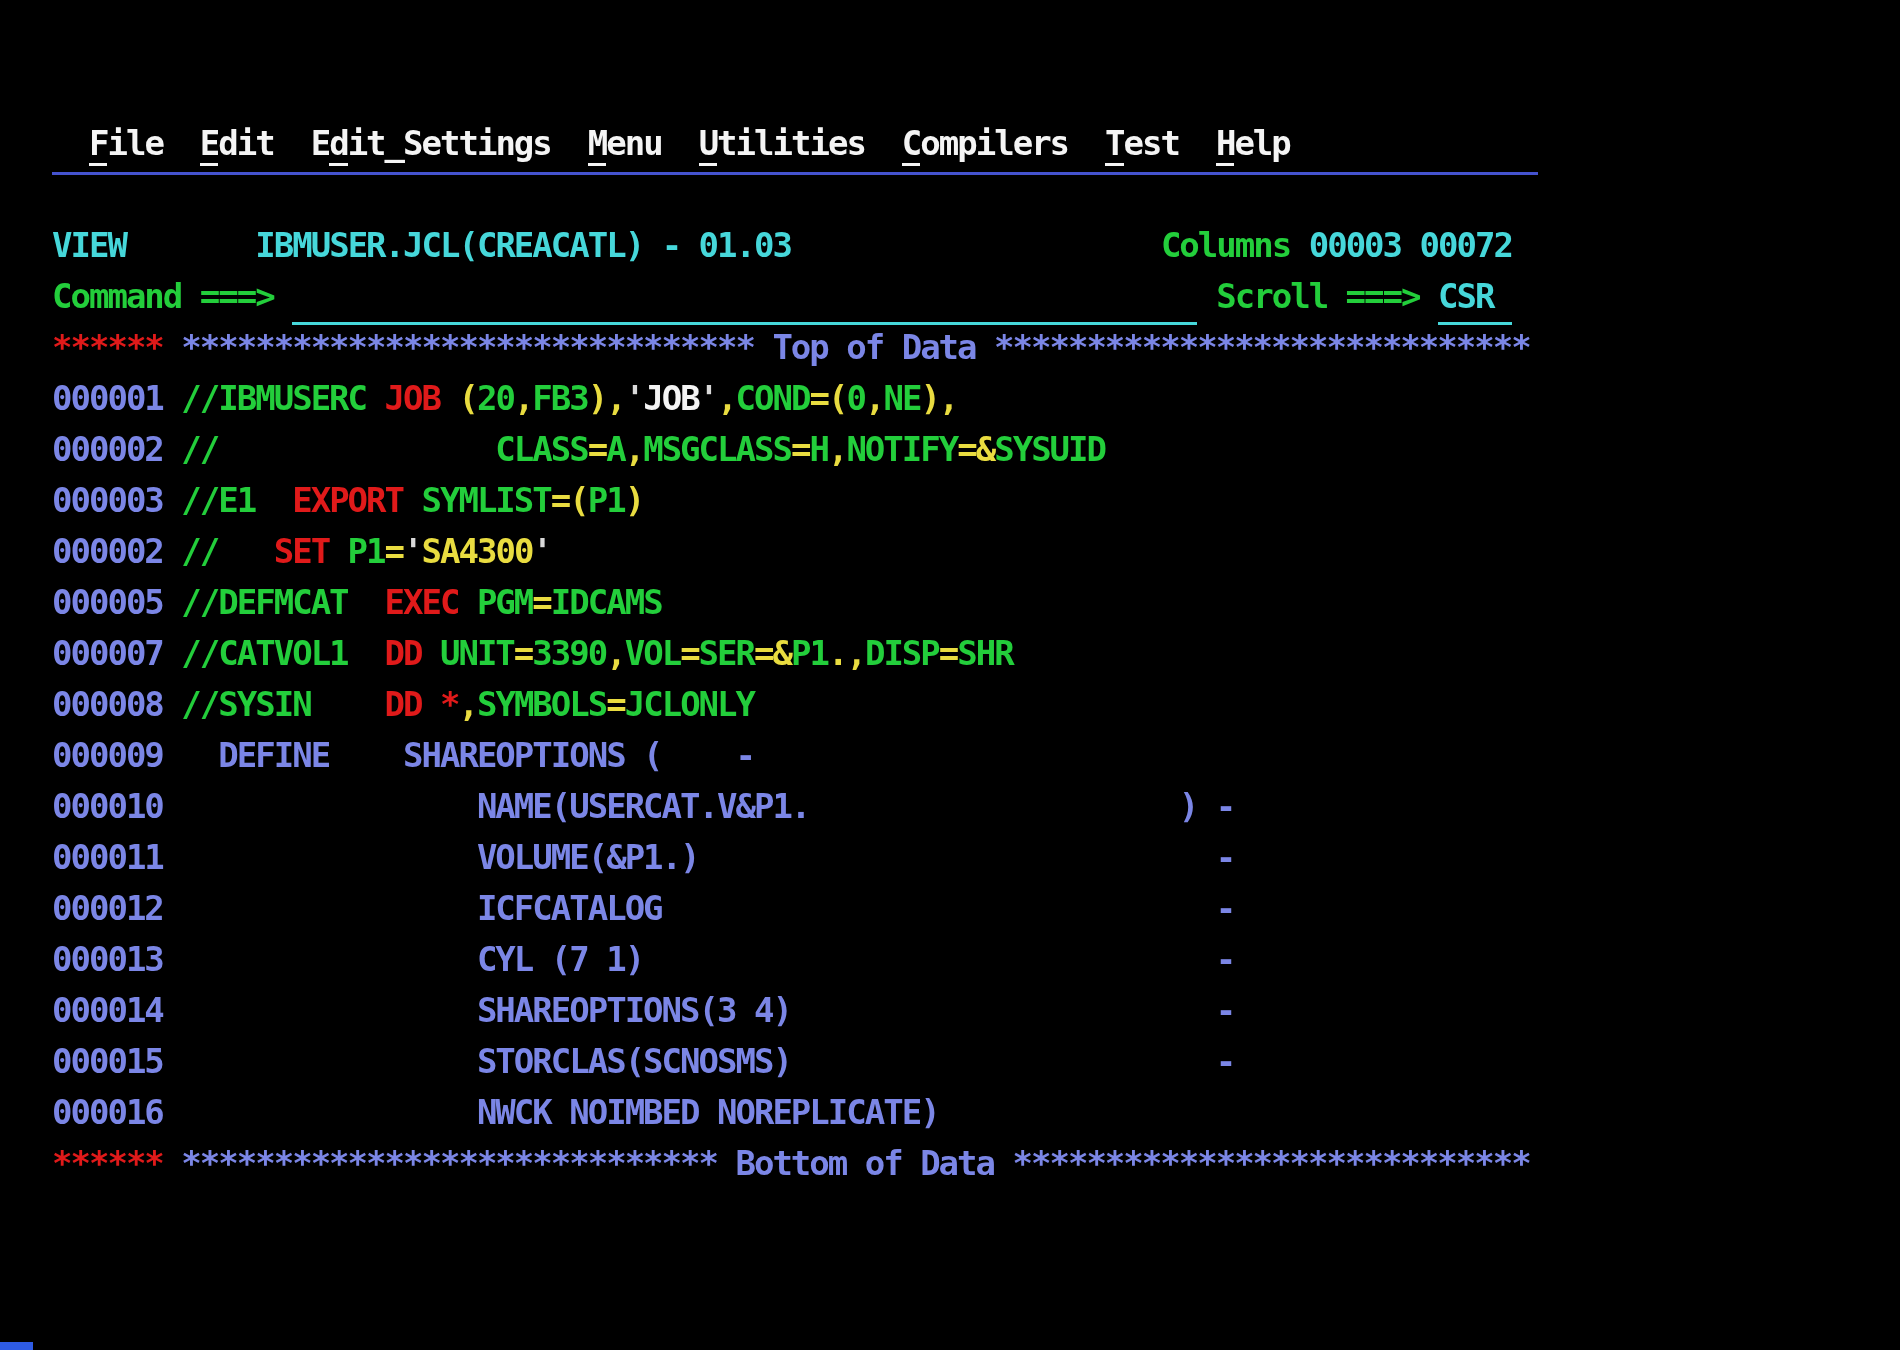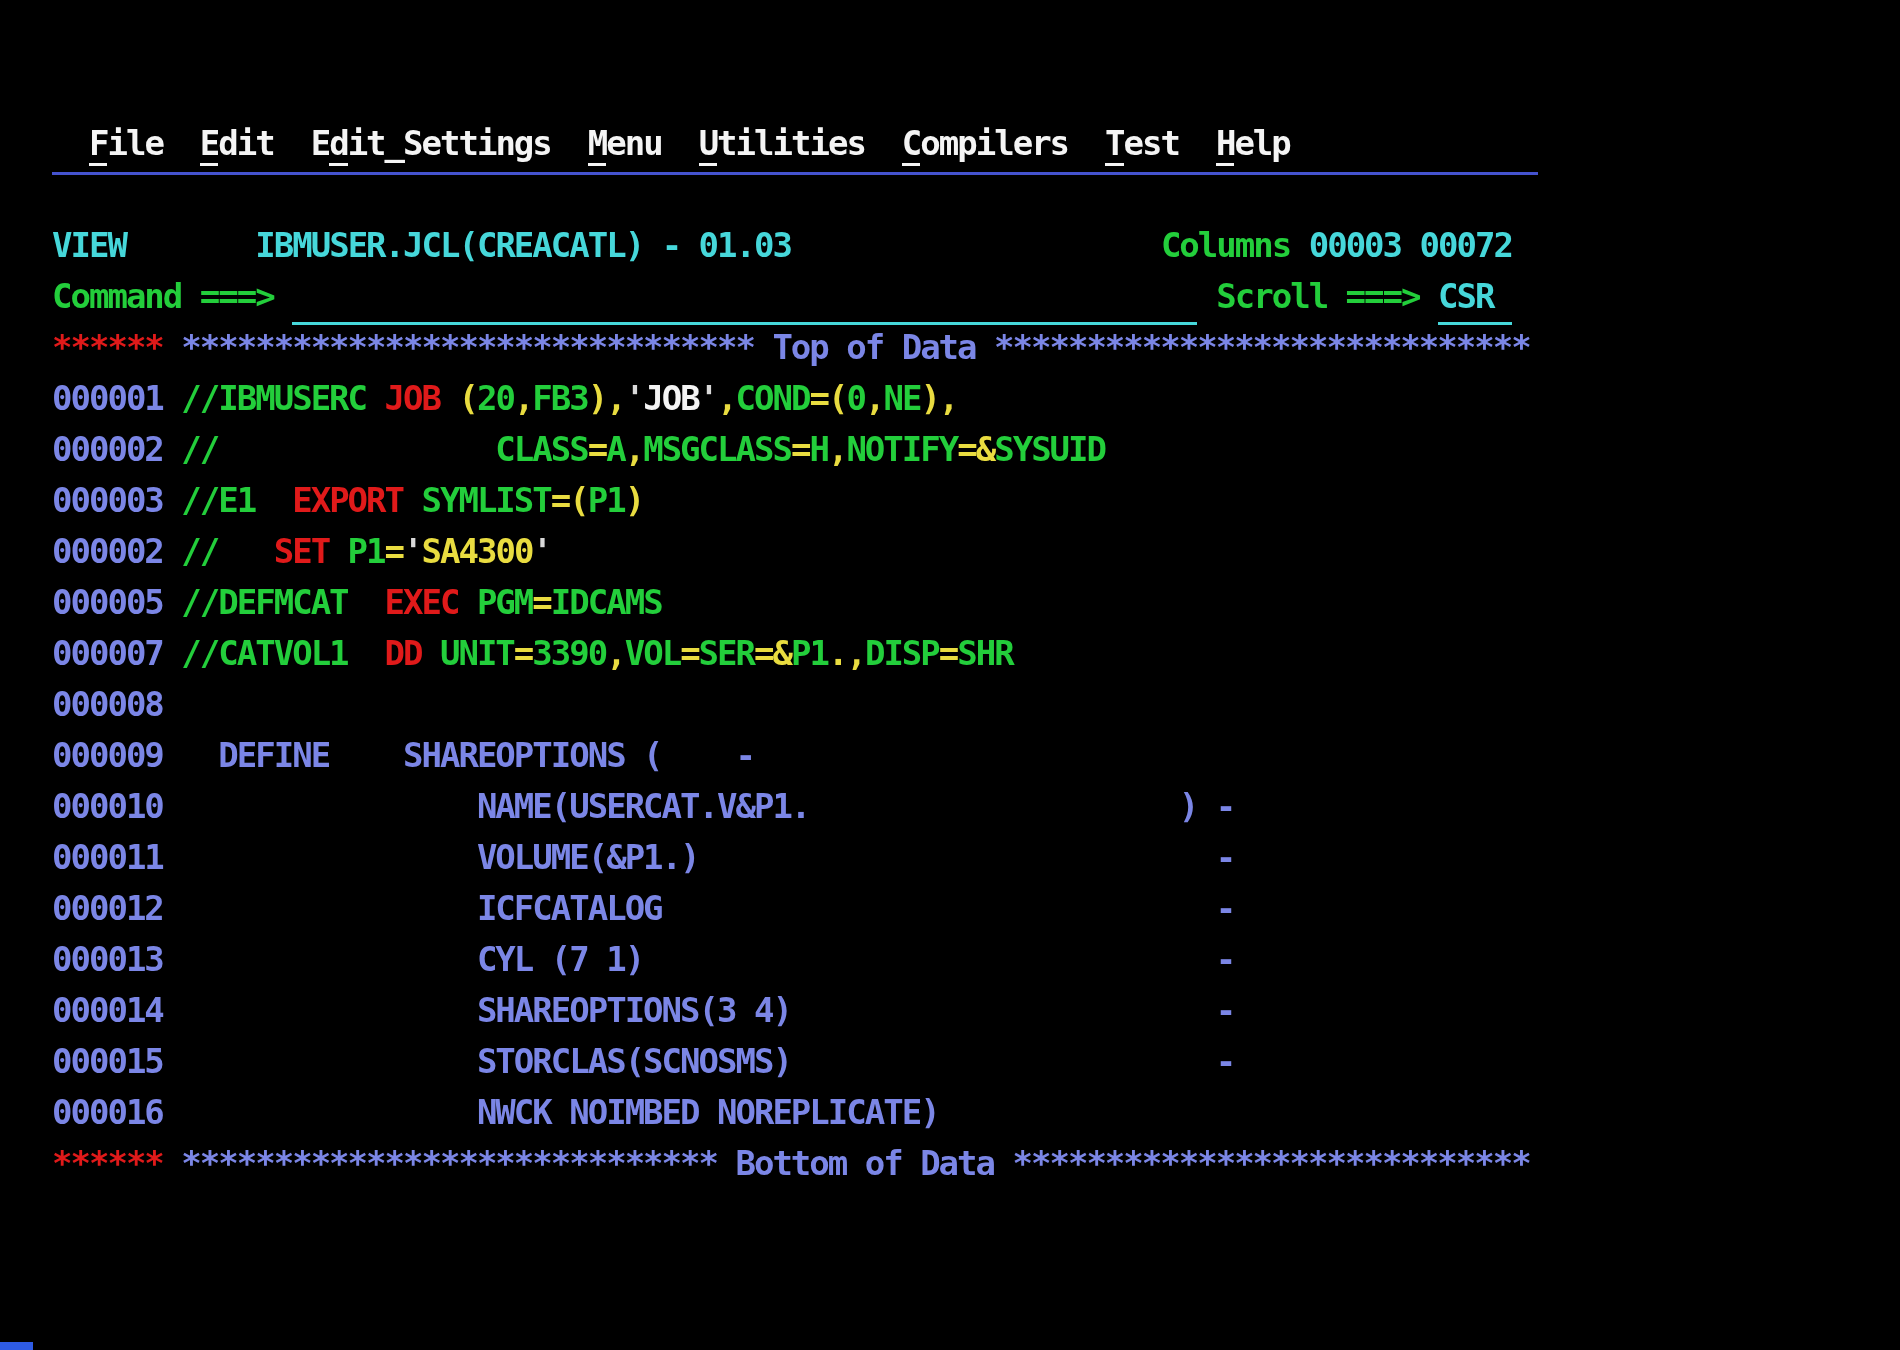--- a/index.html
+++ b/index.html
@@ -48,21 +48,21 @@
 
   <div class="row" id="top-row"><span class="abs red">******</span><span class="abs periwinkle" style="left: 129.36px;">******************************* Top of Data *****************************</span></div>
 
   <div id="editor-lines">
       <div class="row"><span class="abs periwinkle" style="left: 0px;">000001</span><span class="abs" style="left: 129.36px;"><span class="green">//IBMUSERC </span><span class="red">JOB</span><span class="green"> </span><span class="yellow">(</span><span class="green">20</span><span class="yellow">,</span><span class="green">FB3</span><span class="yellow">),</span><span class="pale">'</span><span class="white">JOB</span><span class="pale">'</span><span class="yellow">,</span><span class="green">COND</span><span class="yellow">=</span><span class="yellow">(</span><span class="green">0</span><span class="yellow">,</span><span class="green">NE</span><span class="yellow">),</span></span></div>
       <div class="row"><span class="abs periwinkle" style="left: 0px;">000002</span><span class="abs" style="left: 129.36px;"><span class="green">//               </span><span class="green">CLASS</span><span class="yellow">=</span><span class="green">A</span><span class="yellow">,</span><span class="green">MSGCLASS</span><span class="yellow">=</span><span class="green">H</span><span class="yellow">,</span><span class="green">NOTIFY</span><span class="yellow">=</span><span class="yellow">&amp;</span><span class="green">SYSUID</span></span></div>
       <div class="row"><span class="abs periwinkle" style="left: 0px;">000003</span><span class="abs" style="left: 129.36px;"><span class="green">//E1  </span><span class="red">EXPORT</span><span class="green"> SYMLIST</span><span class="yellow">=</span><span class="yellow">(</span><span class="green">P1</span><span class="yellow">)</span></span></div>
       <div class="row"><span class="abs periwinkle" style="left: 0px;">000002</span><span class="abs" style="left: 129.36px;"><span class="green">//   </span><span class="red">SET</span><span class="green"> P1</span><span class="yellow">=</span><span class="pale">'</span><span class="yellow">SA4300</span><span class="pale">'</span></span></div>
       <div class="row"><span class="abs periwinkle" style="left: 0px;">000005</span><span class="abs" style="left: 129.36px;"><span class="green">//DEFMCAT  </span><span class="red">EXEC</span><span class="green"> PGM</span><span class="yellow">=</span><span class="green">IDCAMS</span></span></div>
       <div class="row"><span class="abs periwinkle" style="left: 0px;">000007</span><span class="abs" style="left: 129.36px;"><span class="green">//CATVOL1  </span><span class="red">DD</span><span class="green"> UNIT</span><span class="yellow">=</span><span class="green">3390</span><span class="yellow">,</span><span class="green">VOL</span><span class="yellow">=</span><span class="green">SER</span><span class="yellow">=</span><span class="yellow">&amp;</span><span class="green">P1</span><span class="yellow">.,</span><span class="green">DISP</span><span class="yellow">=</span><span class="green">SHR</span></span></div>
-      <div class="row"><span class="abs periwinkle" style="left: 0px;">000008</span></div>
+      <div class="row"><span class="abs periwinkle" style="left: 0px;">000008</span><span class="abs" style="left: 129.36px;"><span class="green">//SYSIN    </span><span class="red">DD</span><span class="green"> </span><span class="red">*</span><span class="yellow">,</span><span class="green">SYMBOLS</span><span class="yellow">=</span><span class="green">JCLONLY</span></span></div>
       <div class="row"><span class="abs periwinkle" style="left: 0px;">000009</span><span class="abs" style="left: 129.36px;"><span class="periwinkle">  DEFINE    SHAREOPTIONS (    -</span></span></div>
       <div class="row"><span class="abs periwinkle" style="left: 0px;">000010</span><span class="abs" style="left: 129.36px;"><span class="periwinkle">                NAME(USERCAT.V&amp;P1.                    ) -</span></span></div>
       <div class="row"><span class="abs periwinkle" style="left: 0px;">000011</span><span class="abs" style="left: 129.36px;"><span class="periwinkle">                VOLUME(&amp;P1.)                            -</span></span></div>
       <div class="row"><span class="abs periwinkle" style="left: 0px;">000012</span><span class="abs" style="left: 129.36px;"><span class="periwinkle">                ICFCATALOG                              -</span></span></div>
       <div class="row"><span class="abs periwinkle" style="left: 0px;">000013</span><span class="abs" style="left: 129.36px;"><span class="periwinkle">                CYL (7 1)                               -</span></span></div>
       <div class="row"><span class="abs periwinkle" style="left: 0px;">000014</span><span class="abs" style="left: 129.36px;"><span class="periwinkle">                SHAREOPTIONS(3 4)                       -</span></span></div>
       <div class="row"><span class="abs periwinkle" style="left: 0px;">000015</span><span class="abs" style="left: 129.36px;"><span class="periwinkle">                STORCLAS(SCNOSMS)                       -</span></span></div>
       <div class="row"><span class="abs periwinkle" style="left: 0px;">000016</span><span class="abs" style="left: 129.36px;"><span class="periwinkle">                NWCK NOIMBED NOREPLICATE)</span></span></div>
     </div>
 

